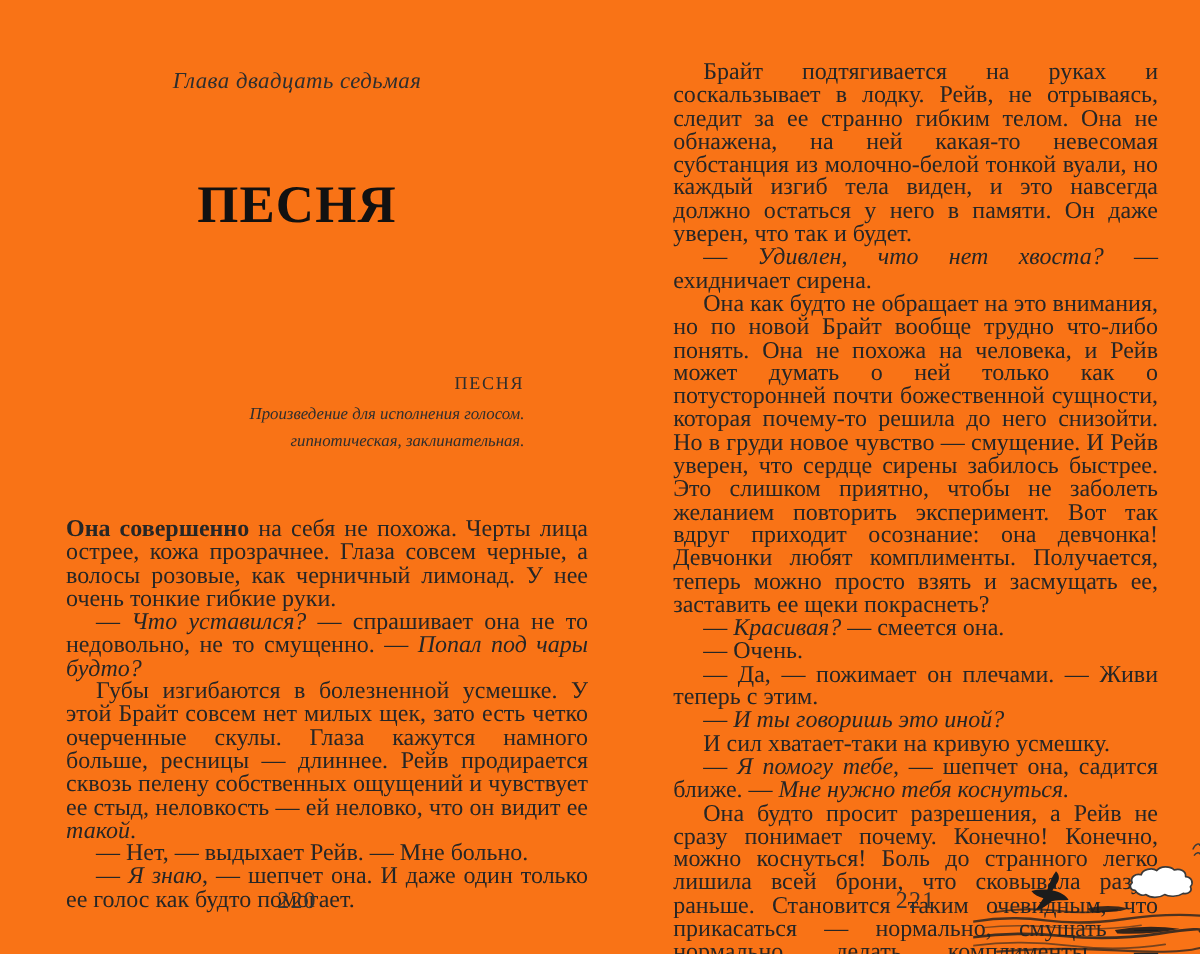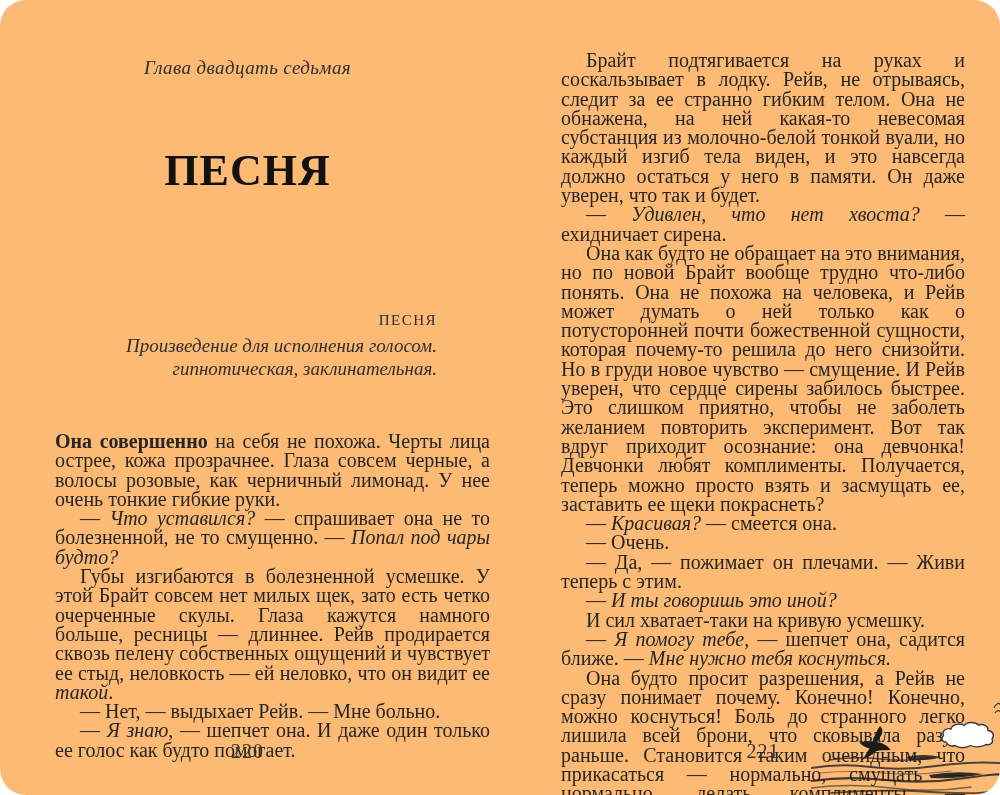--- a/index.html
+++ b/index.html
@@ -1,32 +1,32 @@
 <!DOCTYPE html>
 <html lang="ru"><head>
 <meta charset="utf-8">
 <style>
   html,body{margin:0;padding:0;background:#ffffff;}
   .spread{
-    position:relative;width:1000px;height:795px;background:#fdba74;overflow:hidden;
-    font-family:"Liberation Serif","DejaVu Serif",serif;color:#262626;border-radius:26px;
+    position:relative;width:1000px;height:795px;background:#f97316;overflow:hidden;
+    font-family:"Liberation Serif","DejaVu Serif",serif;color:#262626;
   }
   .abs{position:absolute;}
   
   .chapter-heading{
     left:55px;top:56px;width:385px;text-align:center;
     font-style:italic;font-size:19px;line-height:23px;letter-spacing:.4px;color:#2e2e2e;
   }
   .chapter-title{
     left:55px;top:146px;width:385px;text-align:center;margin:0;
     font-weight:bold;font-size:44px;line-height:50px;letter-spacing:1px;color:#111111;
   }
   .epigraph{left:55px;top:312px;width:382px;text-align:right;color:#2e2e2e;}
   .epigraph-term{font-size:15px;letter-spacing:1.5px;margin-bottom:6px;}
-  .epigraph-line{font-style:italic;font-size:19px;line-height:22.5px;font-family:Liberation Serif, serif;}
+  .epigraph-line{font-style:italic;font-size:14px;line-height:22.5px;font-family:Liberation Serif, serif;}
   
   .body-text{font-size:20px;line-height:19.3px;text-align:justify;}
   .body-left{left:55px;top:432px;width:435px;}
   .body-right{left:561px;top:51px;width:404px;}
   .para{margin:0;}
   .para.indent{text-indent:25px;}
   .bd{font-weight:bold;}
   .it{font-style:italic;}
   
   .page-number{font-size:20px;letter-spacing:1px;color:#333;text-align:center;}
@@ -48,21 +48,21 @@
     <div class="abs epigraph">
       <div class="epigraph-term">ПЕСНЯ</div>
       <div>
           <div class="epigraph-line">Произведение для исполнения голосом.</div>
           <div class="epigraph-line">гипнотическая, заклинательная.</div>
         </div>
     </div>
 
     <div class="abs body-text body-left">
         <p class="para lead"><span class="bd">Она совершенно</span><span> на себя не похожа. Черты лица острее, кожа прозрачнее. Глаза совсем черные, а волосы розовые, как черничный лимонад. У нее очень тонкие гибкие руки.</span></p>
-        <p class="para indent"><span>— </span><span class="it">Что уставился?</span><span> — спрашивает она не то болезненной, не то смущенно. — </span><span class="it">Попал под чары будто?</span></p>
+        <p class="para indent"><span>— </span><span class="it">Что уставился?</span><span> — спрашивает она не то недовольно, не то смущенно. — </span><span class="it">Попал под чары будто?</span></p>
         <p class="para indent"><span>Губы изгибаются в болезненной усмешке. У этой Брайт совсем нет милых щек, зато есть четко очерченные скулы. Глаза кажутся намного больше, ресницы — длиннее. Рейв продирается сквозь пелену собственных ощущений и чувствует ее стыд, неловкость — ей неловко, что он видит ее </span><span class="it">такой</span><span>.</span></p>
         <p class="para indent"><span>— Нет, — выдыхает Рейв. — Мне больно.</span></p>
         <p class="para indent"><span>— </span><span class="it">Я знаю</span><span>, — шепчет она. И даже один только ее голос как будто помогает.</span></p>
       </div>
 
     <div class="abs page-number pn-left">220</div>
   </section>
 
   <section>
     <div class="abs body-text body-right">

